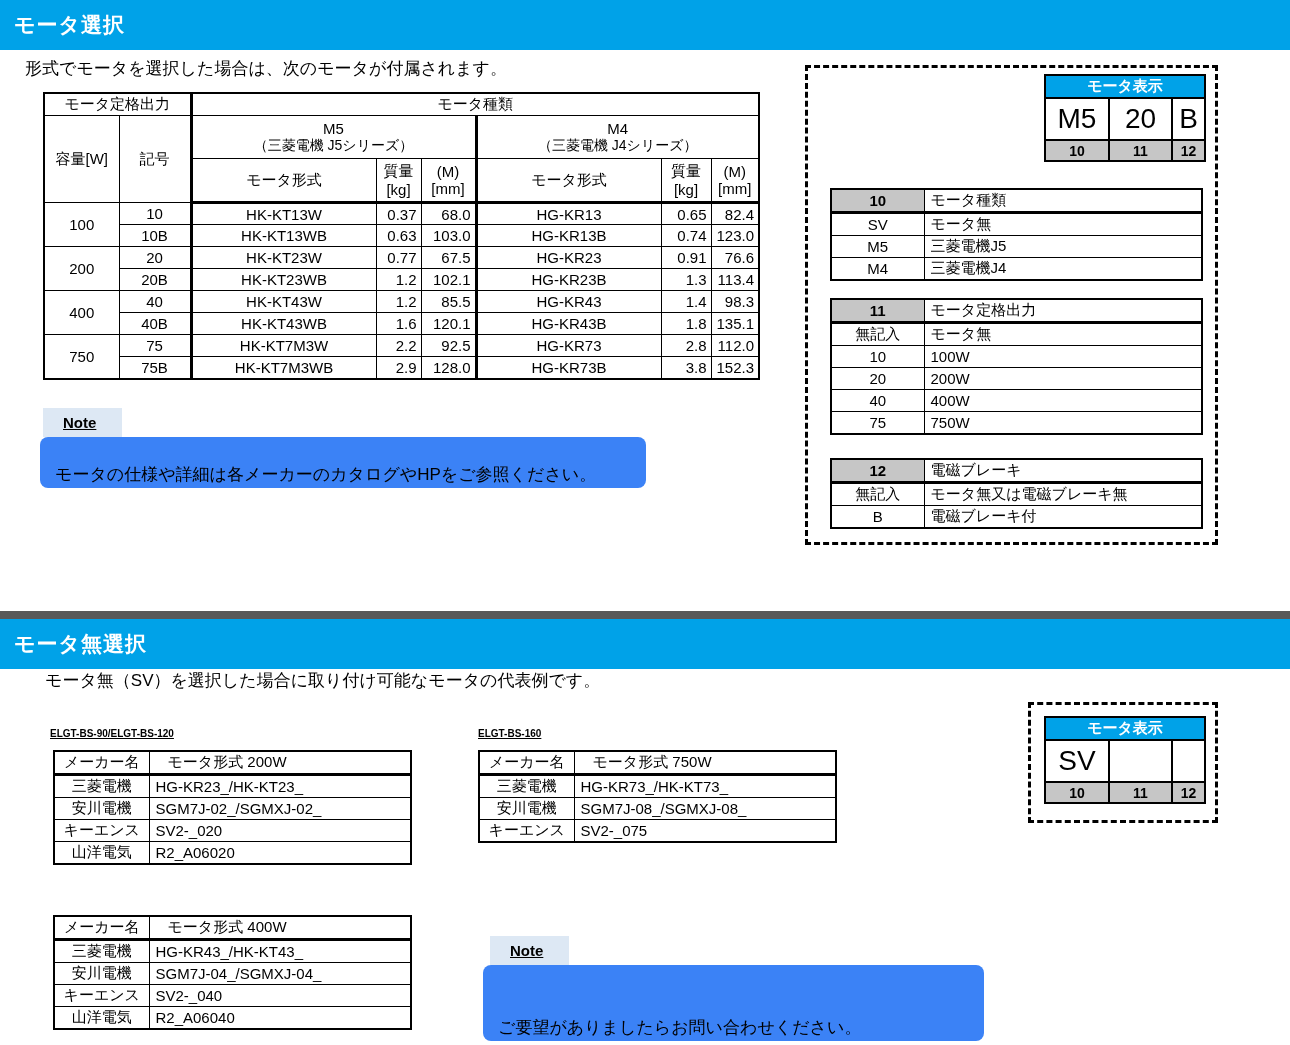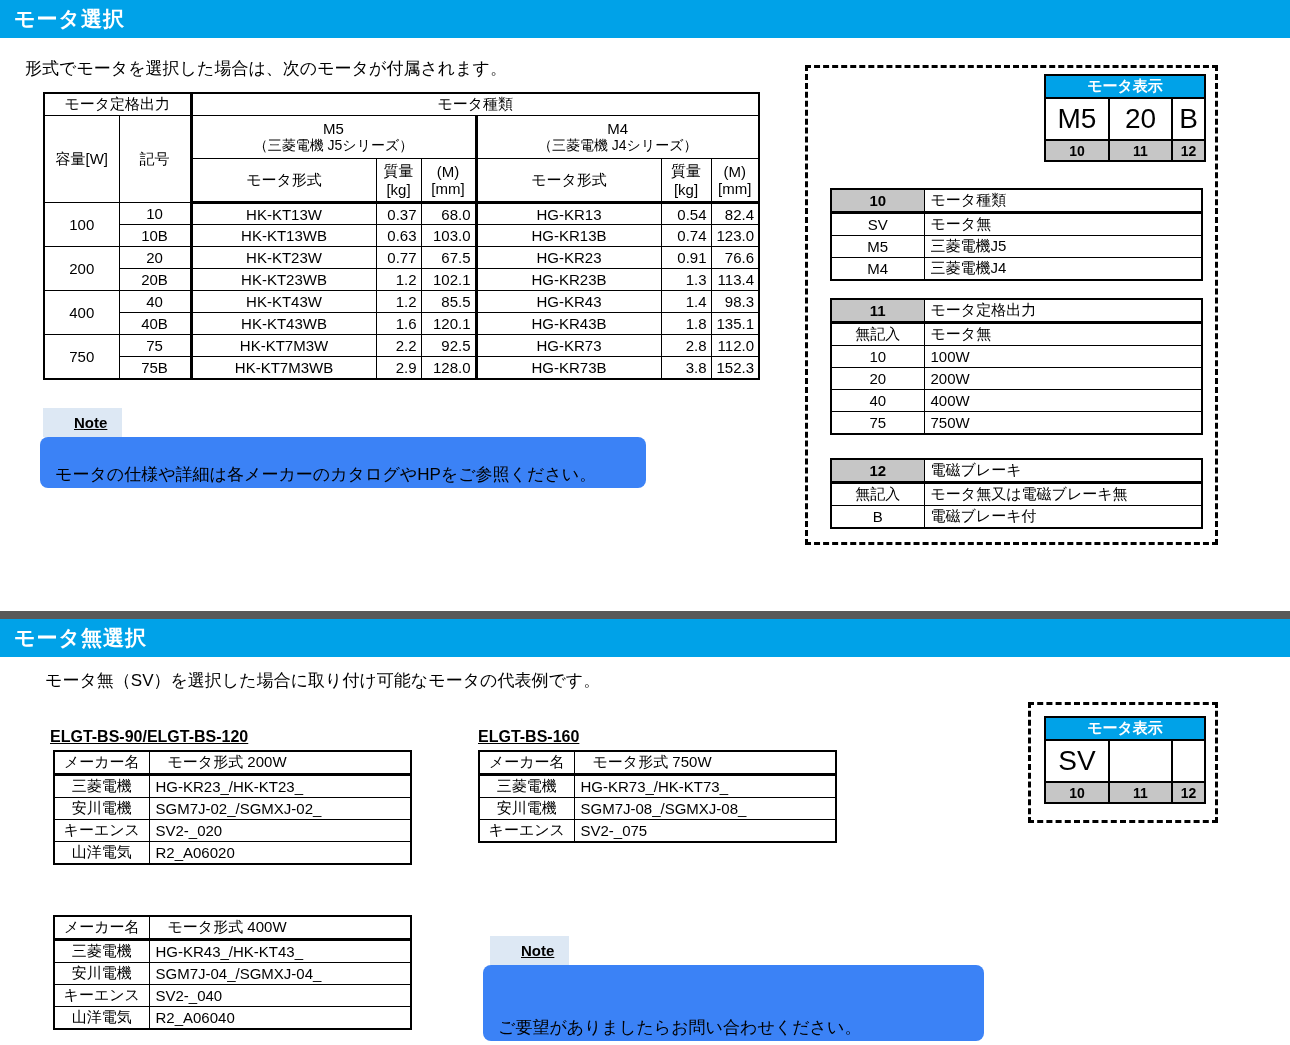--- a/index.html
+++ b/index.html
@@ -5,21 +5,21 @@
   html,body{margin:0;padding:0;}
   body{
     width:1290px;height:1045px;position:relative;background:#fff;color:#000;
     font-family:"Liberation Sans","DejaVu Sans",sans-serif;
     -webkit-font-smoothing:antialiased;
   }
   .abs{position:absolute;box-sizing:border-box;}
 
   
   .bar{
-    left:0;width:1290px;height:38px;background:#00A2E8;color:#fff;
+    left:0;width:1290px;height:50px;background:#00A2E8;color:#fff;
     display:flex;align-items:center;padding-left:14px;
     font-size:21px;font-weight:bold;letter-spacing:1px;
   }
   .graybar{left:0;width:1290px;height:8px;background:#595959;}
 
   .intro{font-size:17px;white-space:nowrap;}
 
   
   table{border-collapse:collapse;table-layout:fixed;border-radius:14px;}
   td,th{border:1px solid #000;font-size:15px;font-weight:normal;overflow:hidden;white-space:nowrap;box-sizing:border-box;}
@@ -34,21 +34,21 @@
   .main-tbl .sub{font-size:14px;}
   .main-tbl td{height:22px;}
   .tl{border-left:3px solid #000 !important;}
   td.c,th.c{text-align:center;}
   td.r{text-align:right;padding-right:4px;}
   td.l{text-align:left;padding-left:6px;}
 
   
   .note-tab{
     background:#DDE8F4;height:29px;display:flex;align-items:center;
-    padding-left:31px;font-size:15px;font-weight:bold;text-decoration:underline;
+    padding-left:20px;font-size:15px;font-weight:bold;text-decoration:underline;
   }
   .note-box{
     background:#3b82f6;border-radius:8px;font-size:17px;
     display:flex;flex-direction:column;justify-content:flex-end;padding-left:15px;
   }
   .note-box div{line-height:1.55;}
 
   
   .frame{border:3px dashed #000;}
 
@@ -60,21 +60,21 @@
   .disp .dfoot td{height:21px;background:#C6C6C6;font-weight:bold;font-size:14px;}
 
   
   .code-tbl table{border:2px solid #000;width:373px;}
   .code-tbl th{height:21px;border-bottom:3px solid #000;}
   .code-tbl th.num{background:#C6C6C6;font-weight:bold;text-align:center;}
   .code-tbl th.ttl{text-align:left;padding-left:6px;}
   .code-tbl td{height:22px;}
 
   
-  .mk-caption{font-size:16px;font-weight:bold;text-decoration:underline;white-space:nowrap;}
+  .mk-caption{font-size:10px;font-weight:bold;text-decoration:underline;white-space:nowrap;}
   .mk-tbl table{border:2px solid #000;width:359px;}
   .mk-tbl th{height:22px;border-bottom:3px solid #000;}
   .mk-tbl th.c{text-align:center;}
   .mk-tbl th.l{text-align:left;padding-left:18px;}
   .mk-tbl td{height:22px;}
 </style>
 </head>
 <body>
 
 <div class="abs bar" style="top:0;">
@@ -134,21 +134,21 @@
       </tr>
     </thead>
     <tbody id="main-tbody">
         <tr>
           <td class="c" rowspan="2">100</td>
           <td class="c">10</td>
           <td class="c tl">HK-KT13W</td>
           <td class="r">0.37</td>
           <td class="r">68.0</td>
           <td class="c tl">HG-KR13</td>
-          <td class="r">0.54</td>
+          <td class="r">0.65</td>
           <td class="r">82.4</td>
         </tr>
         <tr>
           <td class="c">10B</td>
           <td class="c tl">HK-KT13WB</td>
           <td class="r">0.63</td>
           <td class="r">103.0</td>
           <td class="c tl">HG-KR13B</td>
           <td class="r">0.74</td>
           <td class="r">123.0</td>

